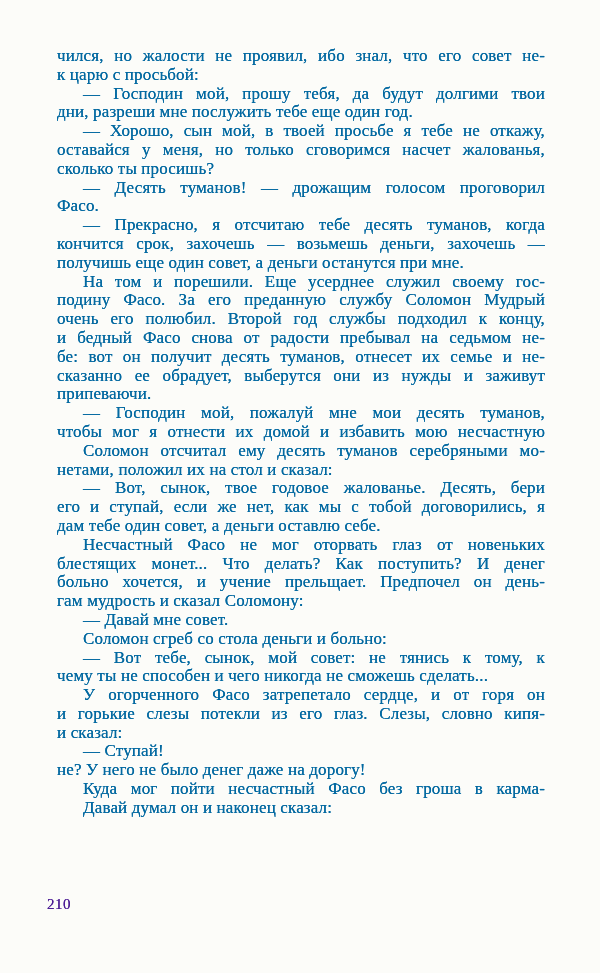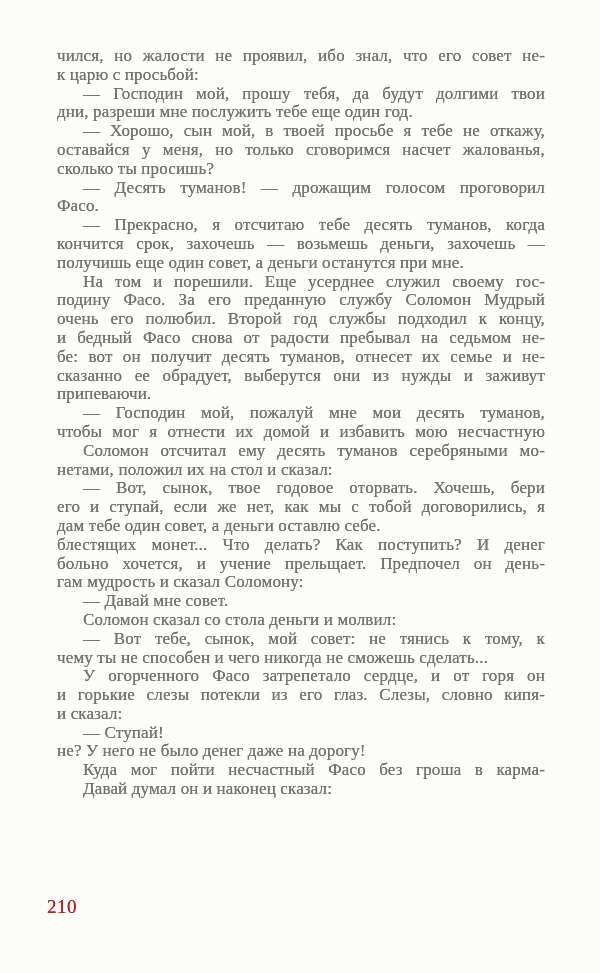--- a/index.html
+++ b/index.html
@@ -13,21 +13,21 @@
     height: 973px;
     background: #fcfcf9;
     overflow: hidden;
     font-family: "Liberation Serif", serif;
   }
   .text-block {
     position: absolute;
     left: 57px;
     top: 47px;
     width: 488px;
-    color: #737373;
+    color: #0369a1;
     font-size: 17px;
     line-height: 18.8px;
     letter-spacing: 0.15px;
     text-shadow: 0 0 0.4px currentColor; 
   }
   .line {
     height: 18.8px;
     overflow: hidden;
     text-align: justify;
     text-align-last: justify;
@@ -37,23 +37,23 @@
     text-align-last: left;
     font-family: Liberation Serif, serif;
   }
   .line.indent {
     text-indent: 26px;
   }
   .page-number {
     position: absolute;
     left: 47px;
     top: 896px;
-    font-size: 19px;
+    font-size: 15px;
     letter-spacing: 0.5px;
-    color: #b91c1c;
+    color: #4c1d95;
     text-shadow: 0 0 0.3px currentColor;
   }
 </style>
 </head>
 <body>
 
 <div class="page">
   <div class="text-block">
       <div class="line">чился, но жалости не проявил, ибо знал, что его совет не-</div>
       <div class="line last">к царю с просьбой:</div>
@@ -71,28 +71,29 @@
       <div class="line">подину Фасо. За его преданную службу Соломон Мудрый</div>
       <div class="line">очень его полюбил. Второй год службы подходил к концу,</div>
       <div class="line">и бедный Фасо снова от радости пребывал на седьмом не-</div>
       <div class="line">бе: вот он получит десять туманов, отнесет их семье и не-</div>
       <div class="line">сказанно ее обрадует, выберутся они из нужды и заживут</div>
       <div class="line last">припеваючи.</div>
       <div class="line indent">— Господин мой, пожалуй мне мои десять туманов,</div>
       <div class="line">чтобы мог я отнести их домой и избавить мою несчастную</div>
       <div class="line indent">Соломон отсчитал ему десять туманов серебряными мо-</div>
       <div class="line last">нетами, положил их на стол и сказал:</div>
-      <div class="line indent">— Вот, сынок, твое годовое оторвать. Хочешь, бери</div>
+      <div class="line indent">— Вот, сынок, твое годовое жалованье. Десять, бери</div>
       <div class="line">его и ступай, если же нет, как мы с тобой договорились, я</div>
       <div class="line last">дам тебе один совет, а деньги оставлю себе.</div>
+      <div class="line indent">Несчастный Фасо не мог оторвать глаз от новеньких</div>
       <div class="line">блестящих монет... Что делать? Как поступить? И денег</div>
       <div class="line">больно хочется, и учение прельщает. Предпочел он день-</div>
       <div class="line last">гам мудрость и сказал Соломону:</div>
       <div class="line last indent">— Давай мне совет.</div>
-      <div class="line last indent">Соломон сказал со стола деньги и молвил:</div>
+      <div class="line last indent">Соломон сгреб со стола деньги и больно:</div>
       <div class="line indent">— Вот тебе, сынок, мой совет: не тянись к тому, к</div>
       <div class="line last">чему ты не способен и чего никогда не сможешь сделать...</div>
       <div class="line indent">У огорченного Фасо затрепетало сердце, и от горя он</div>
       <div class="line">и горькие слезы потекли из его глаз. Слезы, словно кипя-</div>
       <div class="line last">и сказал:</div>
       <div class="line last indent">— Ступай!</div>
       <div class="line last">не? У него не было денег даже на дорогу!</div>
       <div class="line indent">Куда мог пойти несчастный Фасо без гроша в карма-</div>
       <div class="line last indent">Давай думал он и наконец сказал:</div>
     </div>

